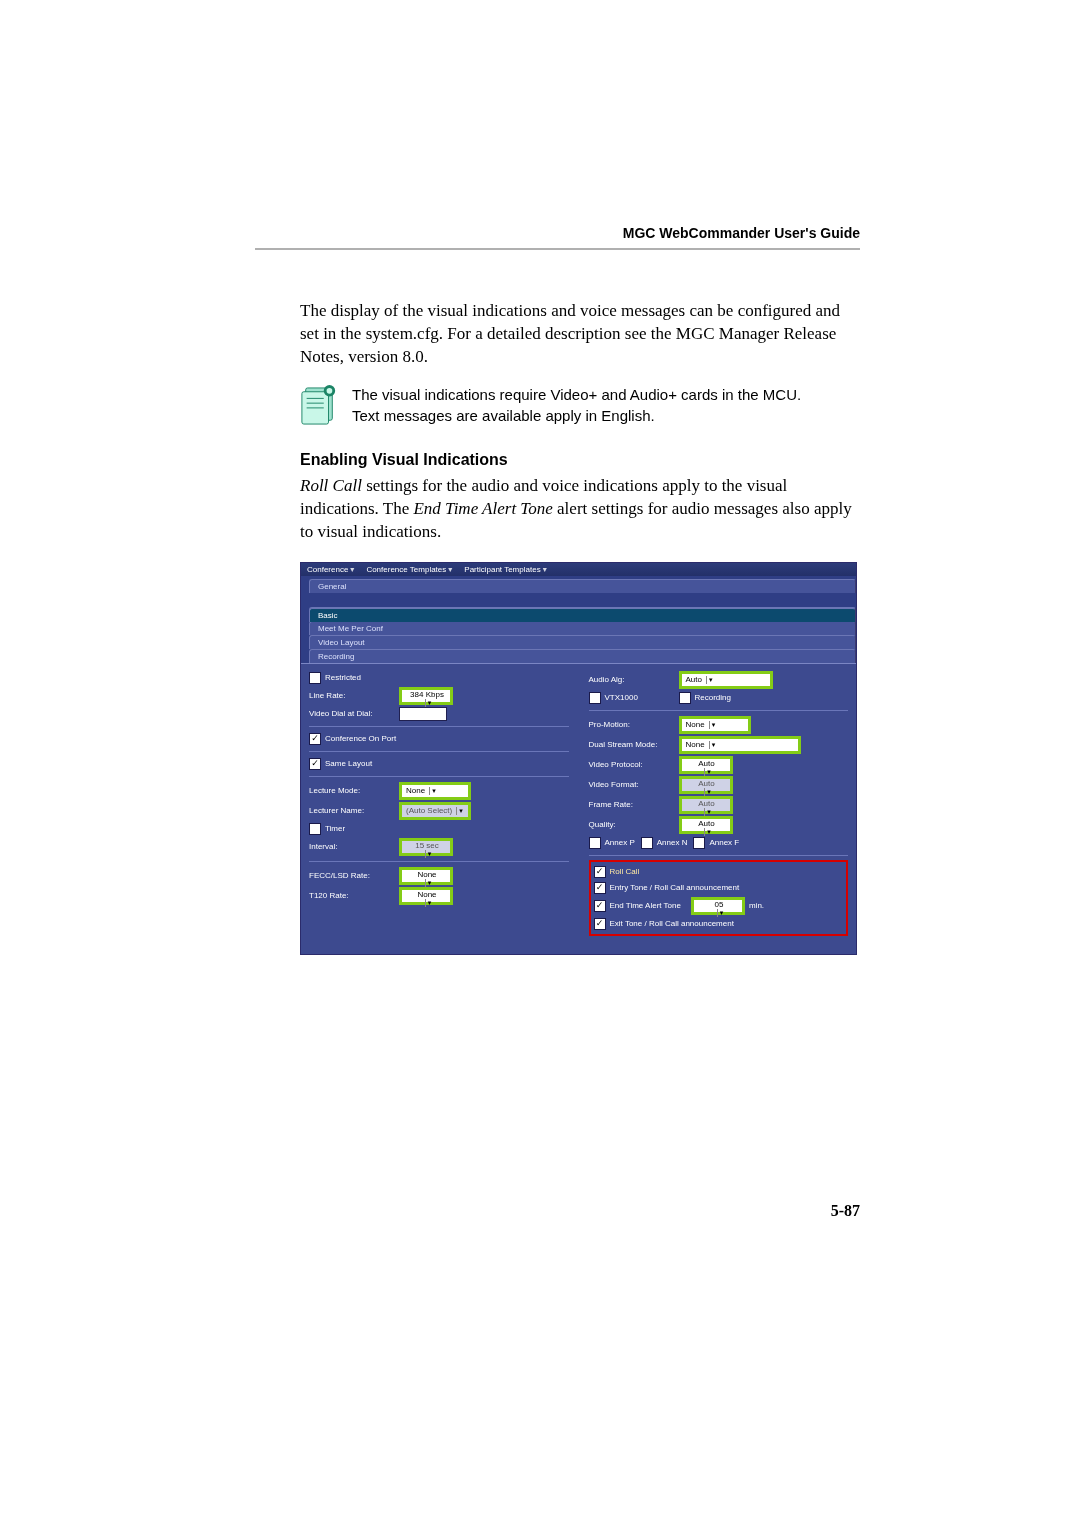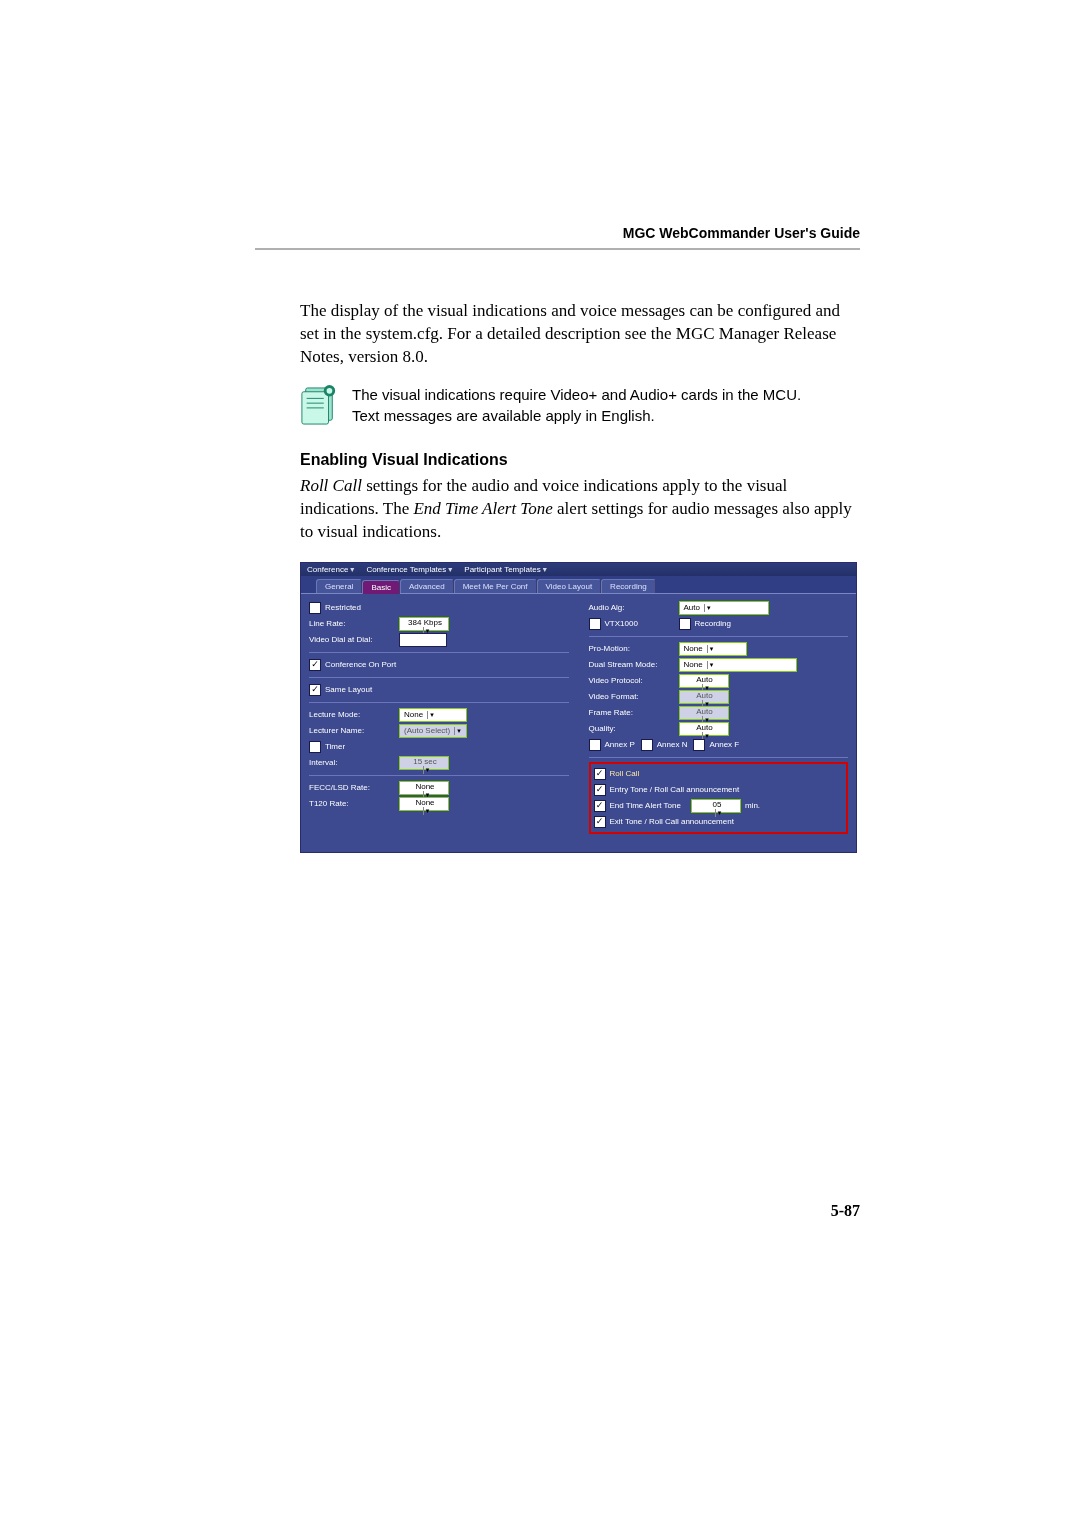--- a/index.html
+++ b/index.html
@@ -88,41 +88,41 @@
   .ss-topmenu span {
     color: #fff;
   }
   .ss-topmenu .arrow {
     opacity: 0.8;
     margin-left: 2px;
   }
   .ss-tabs {
     background: #2f3e85;
     padding-top: 3px;
-    padding-left: 15px;
+    padding-left: 8px;
     display: flex;
     gap: 0;
     border-bottom: 1px solid #7b86c4;
+    flex-direction: column;
   }
   .ss-tab {
     padding: 2px 8px;
     border-top: 1px solid #6b76b5;
     border-left: 1px solid #6b76b5;
     border-right: 1px solid #3c3c70;
     border-top-left-radius: 3px;
     border-top-right-radius: 3px;
     color: #dbe0fb;
     background: #46549a;
   }
   .ss-tab.active {
-    background: #701a75;
+    background: #0c4a6e;
     color: #fff;
     position: relative;
-    top: 1px;
-    text-align: center;
+    top: 15px;
   }
   .ss-body {
     display: flex;
     background: #3d4a8f;
     padding: 6px 8px 18px 8px;
     gap: 20px;
   }
   .ss-col {
     flex: 1;
   }
@@ -141,21 +141,21 @@
     background: #6a76b9;
     margin: 4px 0;
   }
   .ss-select {
     display: inline-flex;
     align-items: center;
     background: #fff;
     color: #000;
     height: 12px;
     padding: 0 2px 0 4px;
-    border: 1px solid #84cc16;
+    border: 3px solid #84cc16;
     font-size: 8px;
   }
   .ss-select .dd {
     border-left: 1px solid #888;
     padding: 0 2px;
     margin-left: 4px;
     color: #000;
     font-size: 7px;
   }
   .ss-select.w-sm { min-width: 42px; flex-direction: column; }

